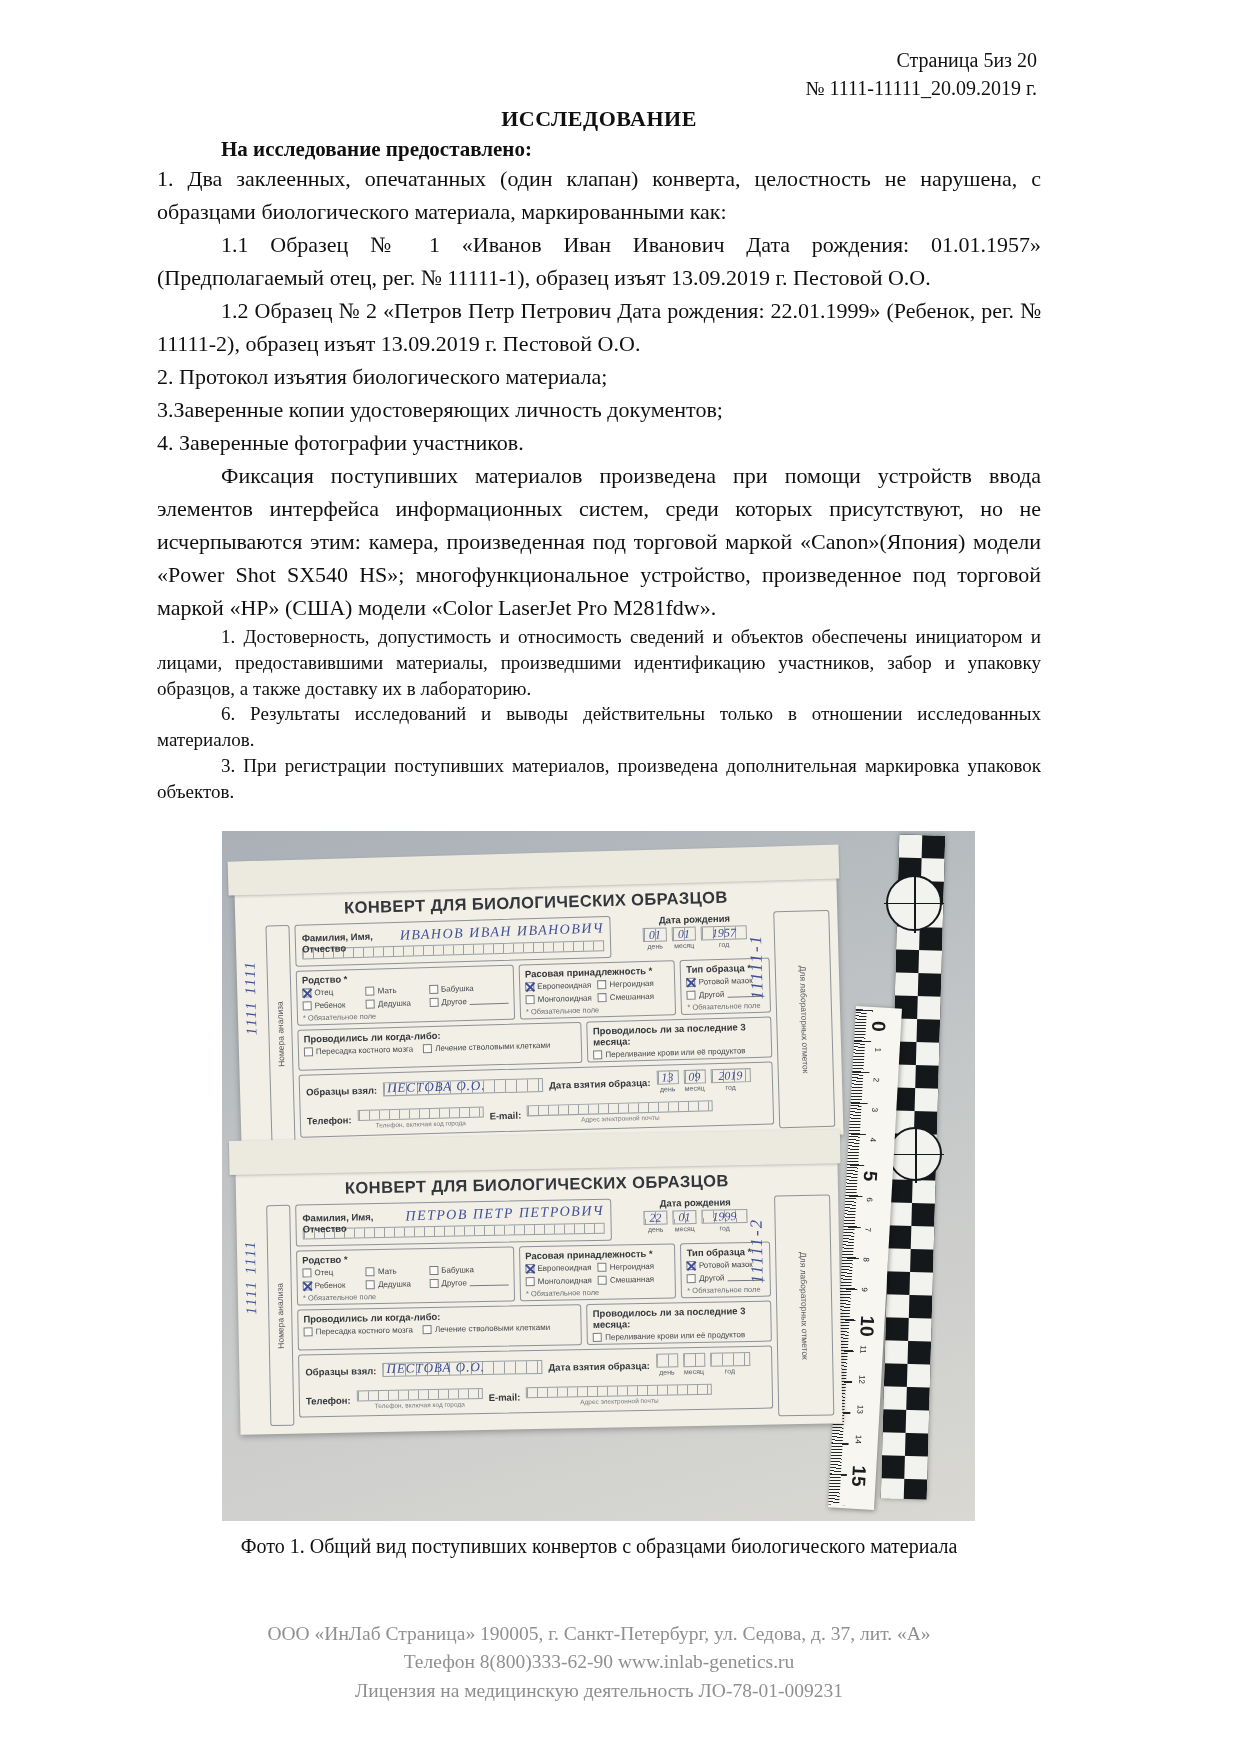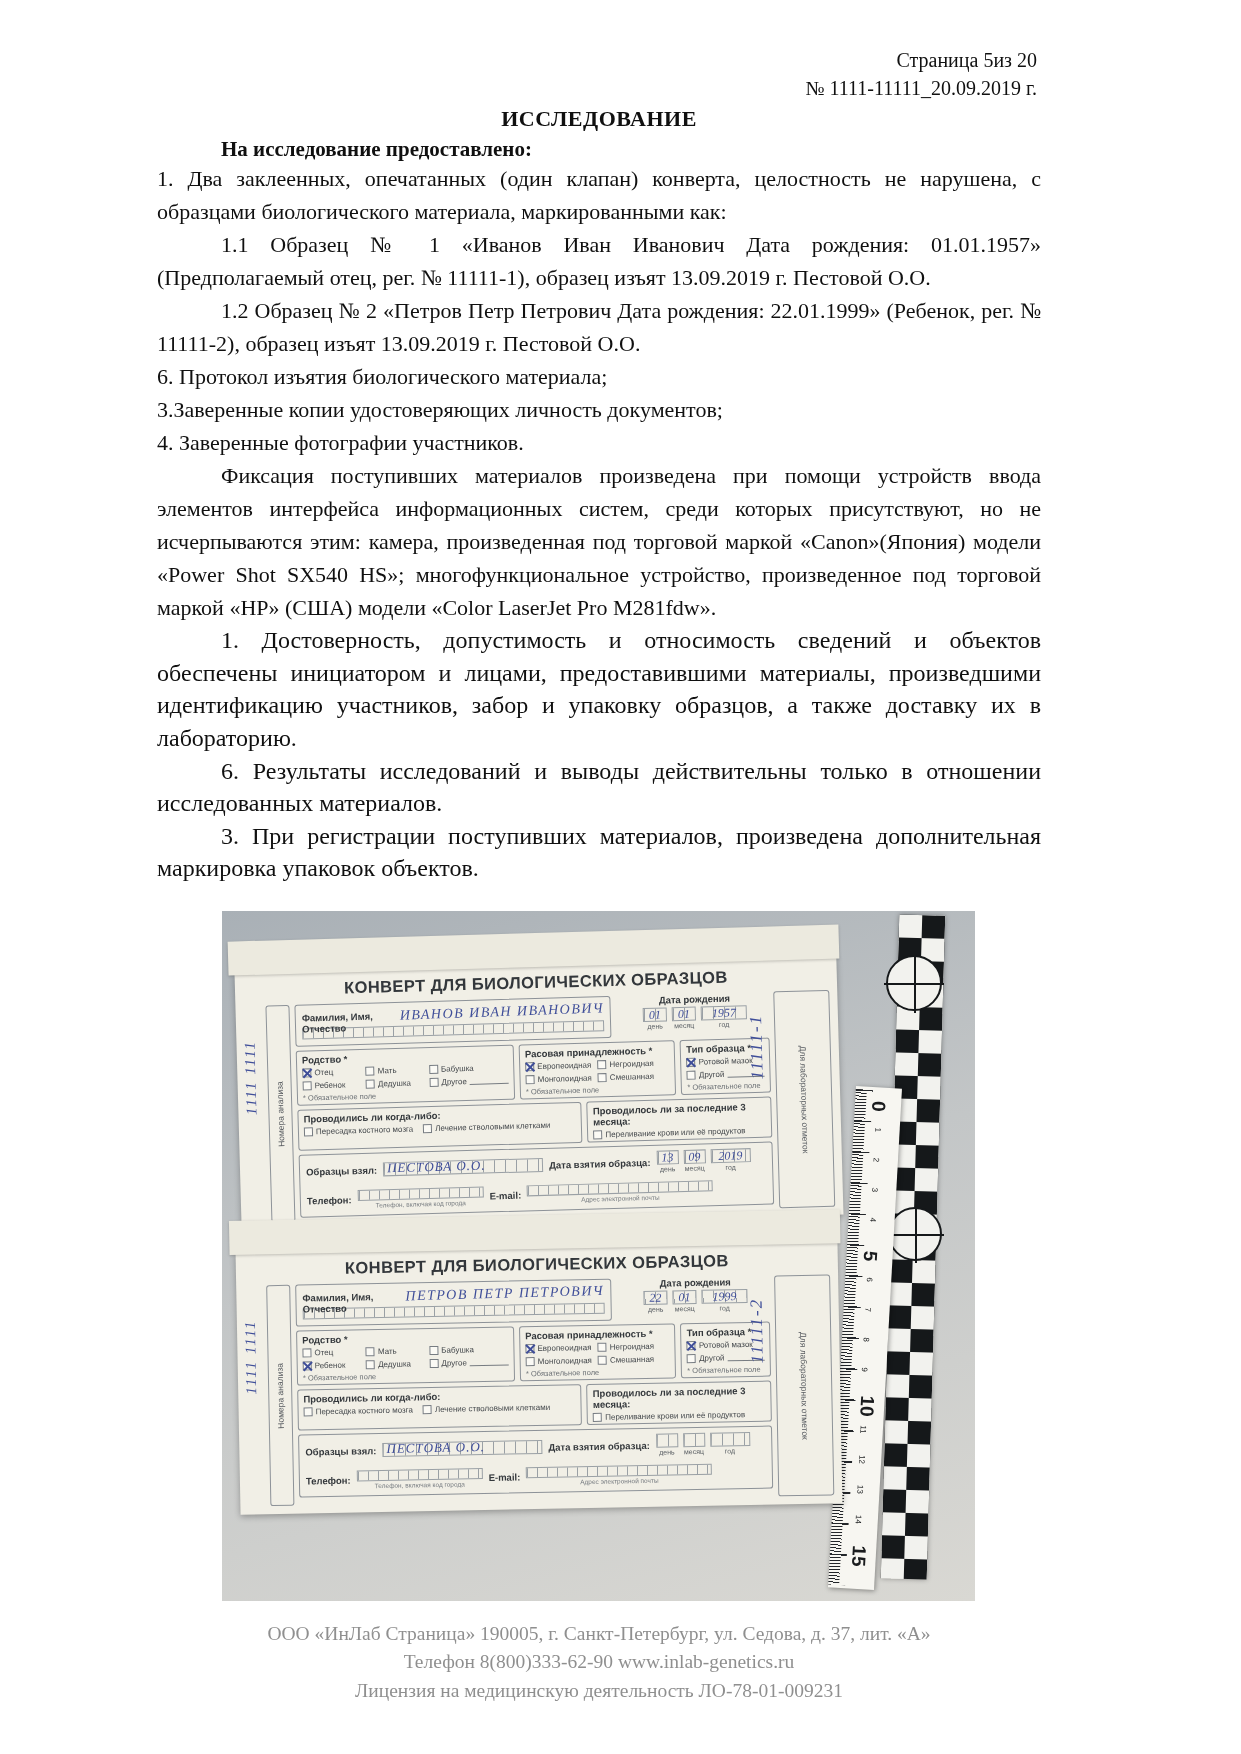--- a/index.html
+++ b/index.html
@@ -9,21 +9,21 @@
     font-family:"Liberation Serif", serif; color:#101010;
   }
   .hdr { position:absolute; top:46px; right:204px; text-align:right; font-size:20px; line-height:1.4; }
   .content { position:absolute; left:157px; top:106px; width:884px; }
   .doc-title { text-align:center; font-size:22px; font-weight:bold; letter-spacing:.5px; }
   .lead { font-weight:bold; font-size:21px; text-indent:64px; margin-top:5px; }
   p.item, p.fix { font-size:22px; line-height:1.5; text-align:justify; }
   p.ind { text-indent:64px; }
   p.fix { text-indent:64px; }
   .note-h { font-weight:bold; font-size:19px; text-indent:64px; margin-top:12px; }
-  p.note { font-size:24px; line-height:1.36; text-align:justify; text-indent:64px; }
+  p.note { font-size:19px; line-height:1.36; text-align:justify; text-indent:64px; }
 
   
   .photo { position:relative; margin:26px 0 0 65px; width:753px; height:690px; overflow:hidden;
     background:linear-gradient(165deg,#a9b0b6 0%,#c3c6c7 45%,#d9d8d3 100%); }
   .env { position:absolute; left:16px; width:602px; background:#f1efe6;
     box-shadow:0 2px 6px rgba(0,0,0,.30); display:flex; flex-direction:column; }
   .env::before { content:''; position:absolute; left:-6px; right:-3px; top:-32px; height:34px;
     background:#eceadf; box-shadow:0 1px 3px rgba(0,0,0,.22); }
   .env1 { top:54px; height:258px; transform:rotate(-1.6deg); }
   .env2 { top:336px; height:262px; transform:rotate(-1.1deg); }
@@ -121,21 +121,21 @@
   <div>Страница 5из 20</div>
   <div>№ 1111-11111_20.09.2019 г.</div>
 </div>
 
 <div class="content">
   <div class="doc-title">ИССЛЕДОВАНИЕ</div>
   <div class="lead">На исследование предоставлено:</div>
   <p class="item">1. Два заклеенных, опечатанных (один клапан) конверта, целостность не нарушена, с образцами биологического материала, маркированными как:</p>
   <p class="item ind">1.1 Образец № 1 «Иванов Иван Иванович Дата рождения: 01.01.1957» (Предполагаемый отец, рег. № 11111-1), образец изъят 13.09.2019 г. Пестовой О.О.</p>
   <p class="item ind">1.2 Образец № 2 «Петров Петр Петрович  Дата рождения: 22.01.1999» (Ребенок, рег. № 11111-2), образец изъят 13.09.2019 г. Пестовой О.О.</p>
-  <p class="item">6. Протокол изъятия биологического материала;</p>
+  <p class="item">2. Протокол изъятия биологического материала;</p>
   <p class="item">3.Заверенные копии удостоверяющих личность документов;</p>
   <p class="item">4. Заверенные фотографии участников.</p>
   <p class="fix">Фиксация поступивших материалов произведена при помощи устройств ввода элементов интерфейса информационных систем, среди которых присутствуют, но не исчерпываются этим: камера, произведенная под торговой маркой «Canon»(Япония) модели «Power Shot SX540 HS»; многофункциональное устройство, произведенное под торговой маркой «HP» (США) модели «Color LaserJet Pro M281fdw».</p>
   <p class="note">1. Достоверность, допустимость и относимость сведений и объектов обеспечены инициатором и лицами, предоставившими материалы, произведшими идентификацию участников, забор и упаковку образцов, а также доставку их в лабораторию.</p>
   <p class="note">6. Результаты исследований и выводы действительны только в отношении исследованных материалов.</p>
   <p class="note">3. При регистрации поступивших материалов, произведена дополнительная маркировка упаковок объектов.</p>
 
   <div class="photo">
 
     <div class="checker"></div>
@@ -511,19 +511,20 @@
         </div>
         <span class="hwR hw">11111-2</span>
         <div class="sstrip right">
           <span class="side-label">Для лабораторных отметок</span>
         </div>
       </div>
     </div>
 
   </div>
 
+  <div class="caption">Фото 1. Общий вид поступивших конвертов с образцами биологического материала</div>
 </div>
 
 <div class="footer">
   <div>ООО «ИнЛаб Страница» 190005, г. Санкт-Петербург, ул. Седова, д. 37, лит. «А»</div>
   <div>Телефон 8(800)333-62-90 www.inlab-genetics.ru</div>
   <div>Лицензия на медицинскую деятельность ЛО-78-01-009231</div>
 </div>
 
 </body></html>

